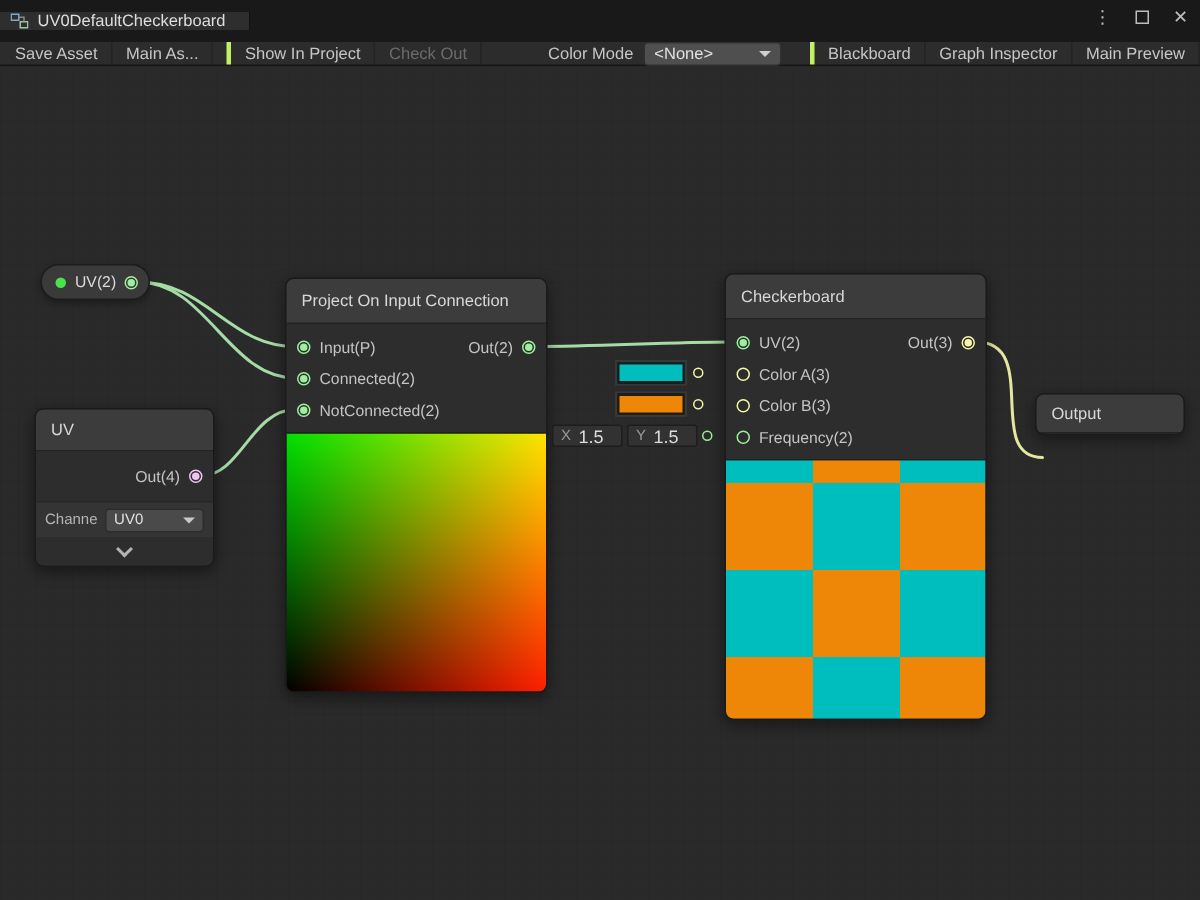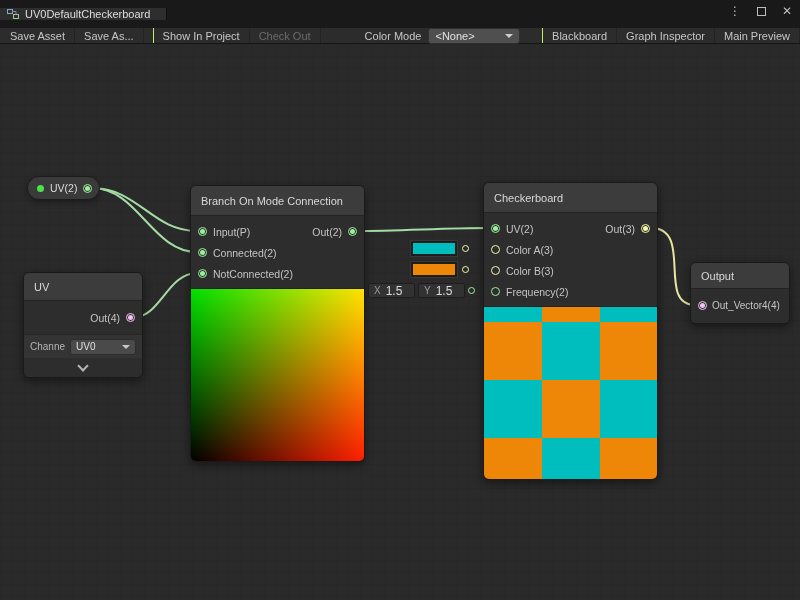--- a/index.html
+++ b/index.html
@@ -21,21 +21,21 @@
   .win-controls { position:absolute; right:8px; top:0; height:22px; display:flex; align-items:center; gap:16px; color:#bdbdbd; font-size:12px; }
   .win-controls span { cursor:default; line-height:1; }
   .maxbox { width:9px; height:9px; border:1px solid #bdbdbd; display:inline-block; }
 
   
   .toolbar {
     height:16px; background:#2c2c2c; border-bottom:1px solid #161616;
     display:flex; align-items:center; font-size:11px; color:#c6c6c6; padding-left:1px;
   }
   .tb-btn { padding:0 9px; height:100%; display:flex; align-items:center; border-right:1px solid #232323; white-space:nowrap; }
-  .tb-btn.bl { border-left:1px solid #bef264; }
+  .tb-btn.bl { border-left:3px solid #bef264; }
   .tb-btn.disabled { color:#6b6b6b; }
   .tb-gap { width:9px; height:100%; }
   .tb-label { margin-left:44px; white-space:nowrap; }
   .tb-dd {
     margin-left:7px; width:92px; height:16px; background:#4f4f4f;
     border:1px solid #303030; border-radius:3px;
     display:flex; align-items:center; justify-content:space-between;
     padding:0 6px; color:#e2e2e2; font-size:11px;
   }
   .caret { width:0; height:0; border-left:4px solid transparent; border-right:4px solid transparent; border-top:4px solid #cfcfcf; }
@@ -123,21 +123,21 @@
   </div>
   <div class="win-controls">
     <span>⋮</span>
     <span class="maxbox"></span>
     <span>✕</span>
   </div>
 </div>
 
 <div class="toolbar">
   <div class="tb-btn">Save Asset</div>
-  <div class="tb-btn">Save As...</div>
+  <div class="tb-btn">Main As...</div>
   <div class="tb-gap"></div>
   <div class="tb-btn bl">Show In Project</div>
   <div class="tb-btn disabled">Check Out</div>
   <span class="tb-label">Color Mode</span>
   <div class="tb-dd">
     <span>&lt;None&gt;</span>
     <span class="caret"></span>
   </div>
   <div class="tb-right">
     <div class="tb-btn bl">Blackboard</div>
@@ -157,21 +157,21 @@
   </svg>
 
   <div class="pill" style="left:27px; top:132px;">
     <span class="prop-dot"></span>
     <span>UV(2)</span>
     <span class="port connected" style="--pc: #9cef9c;"></span>
   </div>
 
   <div class="node" style="left:190px; top:141px; width:175px;">
     <div class="node-header">
-      <span>Branch On Mode Connection</span>
+      <span>Project On Input Connection</span>
     </div>
     <div class="ports">
       <div class="prow">
         <span class="port connected" style="--pc: #9cef9c;"></span>
         <span class="plabel">Input(P)</span>
       </div>
       <div class="prow">
         <span class="port connected" style="--pc: #9cef9c;"></span>
         <span class="plabel">Connected(2)</span>
       </div>
@@ -269,21 +269,15 @@
       <span class="flabel">Y</span>
       <span class="fval">1.5</span>
     </div>
     <span class="mini-port" style="--pc: #9cef9c;"></span>
   </div>
 
   <div class="node" style="left:690px; top:218px; width:100px;">
     <div class="node-header small">
       <span>Output</span>
     </div>
-    <div class="ports" style="padding:6px 0 7px;">
-      <div class="prow" style="font-size:10px; gap:5px;">
-        <span class="port connected" style="--pc: #f2c2f2;"></span>
-        <span class="plabel">Out_Vector4(4)</span>
-      </div>
-    </div>
   </div>
 
 </div>
 
 </body></html>

